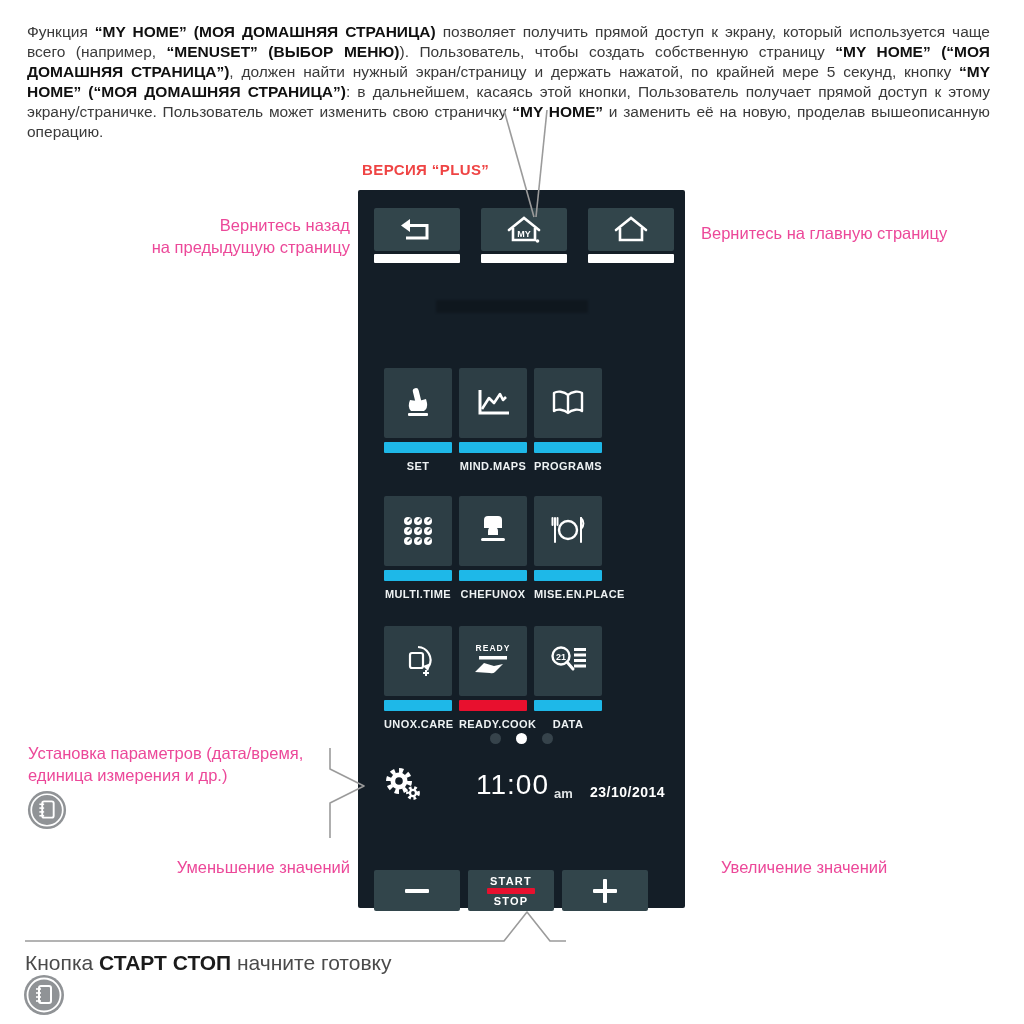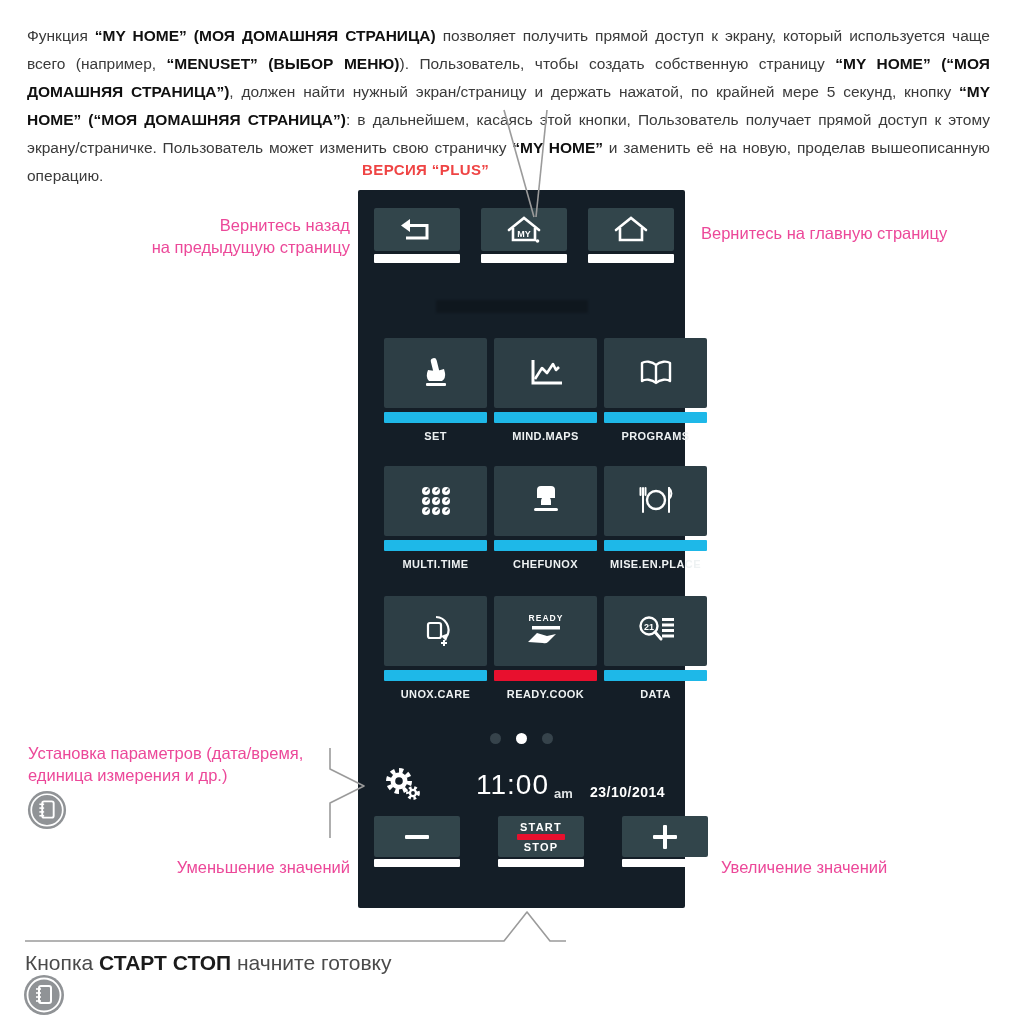--- a/index.html
+++ b/index.html
@@ -3,21 +3,21 @@
 <meta charset="utf-8">
 <style>
   html,body{margin:0;padding:0;}
   body{
     width:1024px;height:1024px;position:relative;background:#ffffff;
     font-family:"Liberation Sans",sans-serif;overflow:hidden;
   }
   
   .intro{
     position:absolute;left:27px;top:6px;width:963px;
-    font-size:15.5px;line-height:28px;color:#3a3a3a;text-align:justify;
+    font-size:15.5px;line-height:20px;color:#3a3a3a;text-align:justify;
   }
   .rich .b{font-weight:bold;color:#101010;}
   
   .ann{position:absolute;color:#ec4899;font-size:16.5px;line-height:22px;}
   .ann.right-align{text-align:right;}
   .version{
     position:absolute;left:362px;top:161px;font-size:15px;font-weight:bold;
     color:#ef4444;letter-spacing:.4px;
   }
   .caption{position:absolute;left:25px;top:951px;font-size:21px;color:#4a4a4a;}
@@ -35,41 +35,41 @@
     height:43px;background:#32454b;border-radius:2px;
     display:flex;align-items:center;justify-content:center;
   }
   .ubar{height:9px;background:#ffffff;margin-top:3px;border-radius:1px;}
   .ghost{
     position:absolute;left:78px;top:110px;width:152px;height:13px;
     background:rgba(0,0,0,.22);border-radius:2px;filter:blur(1px);
   }
   .gridrow{position:absolute;left:26px;display:flex;gap:7px;}
   .row1{top:148px;} .row2{top:276px;} .row3{top:406px;}
-  .gtile{width:103px;}
+  .gtile{width:68px;margin-top:30px;}
   .gicon{
     height:70px;background:#2d3e45;border-radius:2px;
     display:flex;align-items:center;justify-content:center;
   }
   .gbar{height:11px;margin-top:4px;border-radius:1px;}
   .glabel{
     margin-top:7px;text-align:center;font-size:11px;font-weight:bold;
     color:#eef2f3;letter-spacing:.4px;white-space:nowrap;
   }
   .dots{position:absolute;left:0;right:0;top:543px;display:flex;justify-content:center;gap:15px;}
   .dot{width:11px;height:11px;border-radius:50%;background:#36434b;}
   .dot.active{background:#ffffff;}
   .gear{position:absolute;left:26px;top:576px;}
   .time{
     position:absolute;left:118px;top:579px;font-size:28px;color:#ffffff;
     letter-spacing:1px;font-weight:normal;
   }
   .meridiem{position:absolute;left:196px;top:596px;font-size:13px;color:#dfe3e5;font-weight:bold;}
   .date{position:absolute;left:232px;top:594px;font-size:14px;color:#ffffff;font-weight:bold;letter-spacing:.5px;}
-  .ctrlrow{position:absolute;left:16px;top:626px;display:flex;gap:38px;}
+  .ctrlrow{position:absolute;left:16px;top:680px;display:flex;gap:8px;}
   .ctrlbtn{width:86px;}
   .ctrltile{
     height:41px;background:#32454b;border-radius:2px;
     display:flex;align-items:center;justify-content:center;flex-direction:column;
   }
   .ubar2{height:8px;background:#ffffff;margin-top:2px;border-radius:1px;}
   .minusbar{width:24px;height:4px;background:#ffffff;border-radius:1px;}
   .plus{position:relative;width:24px;height:24px;}
   .plus div{position:absolute;background:#ffffff;border-radius:1px;}
   .plus .h{left:0;top:10px;width:24px;height:4px;}

